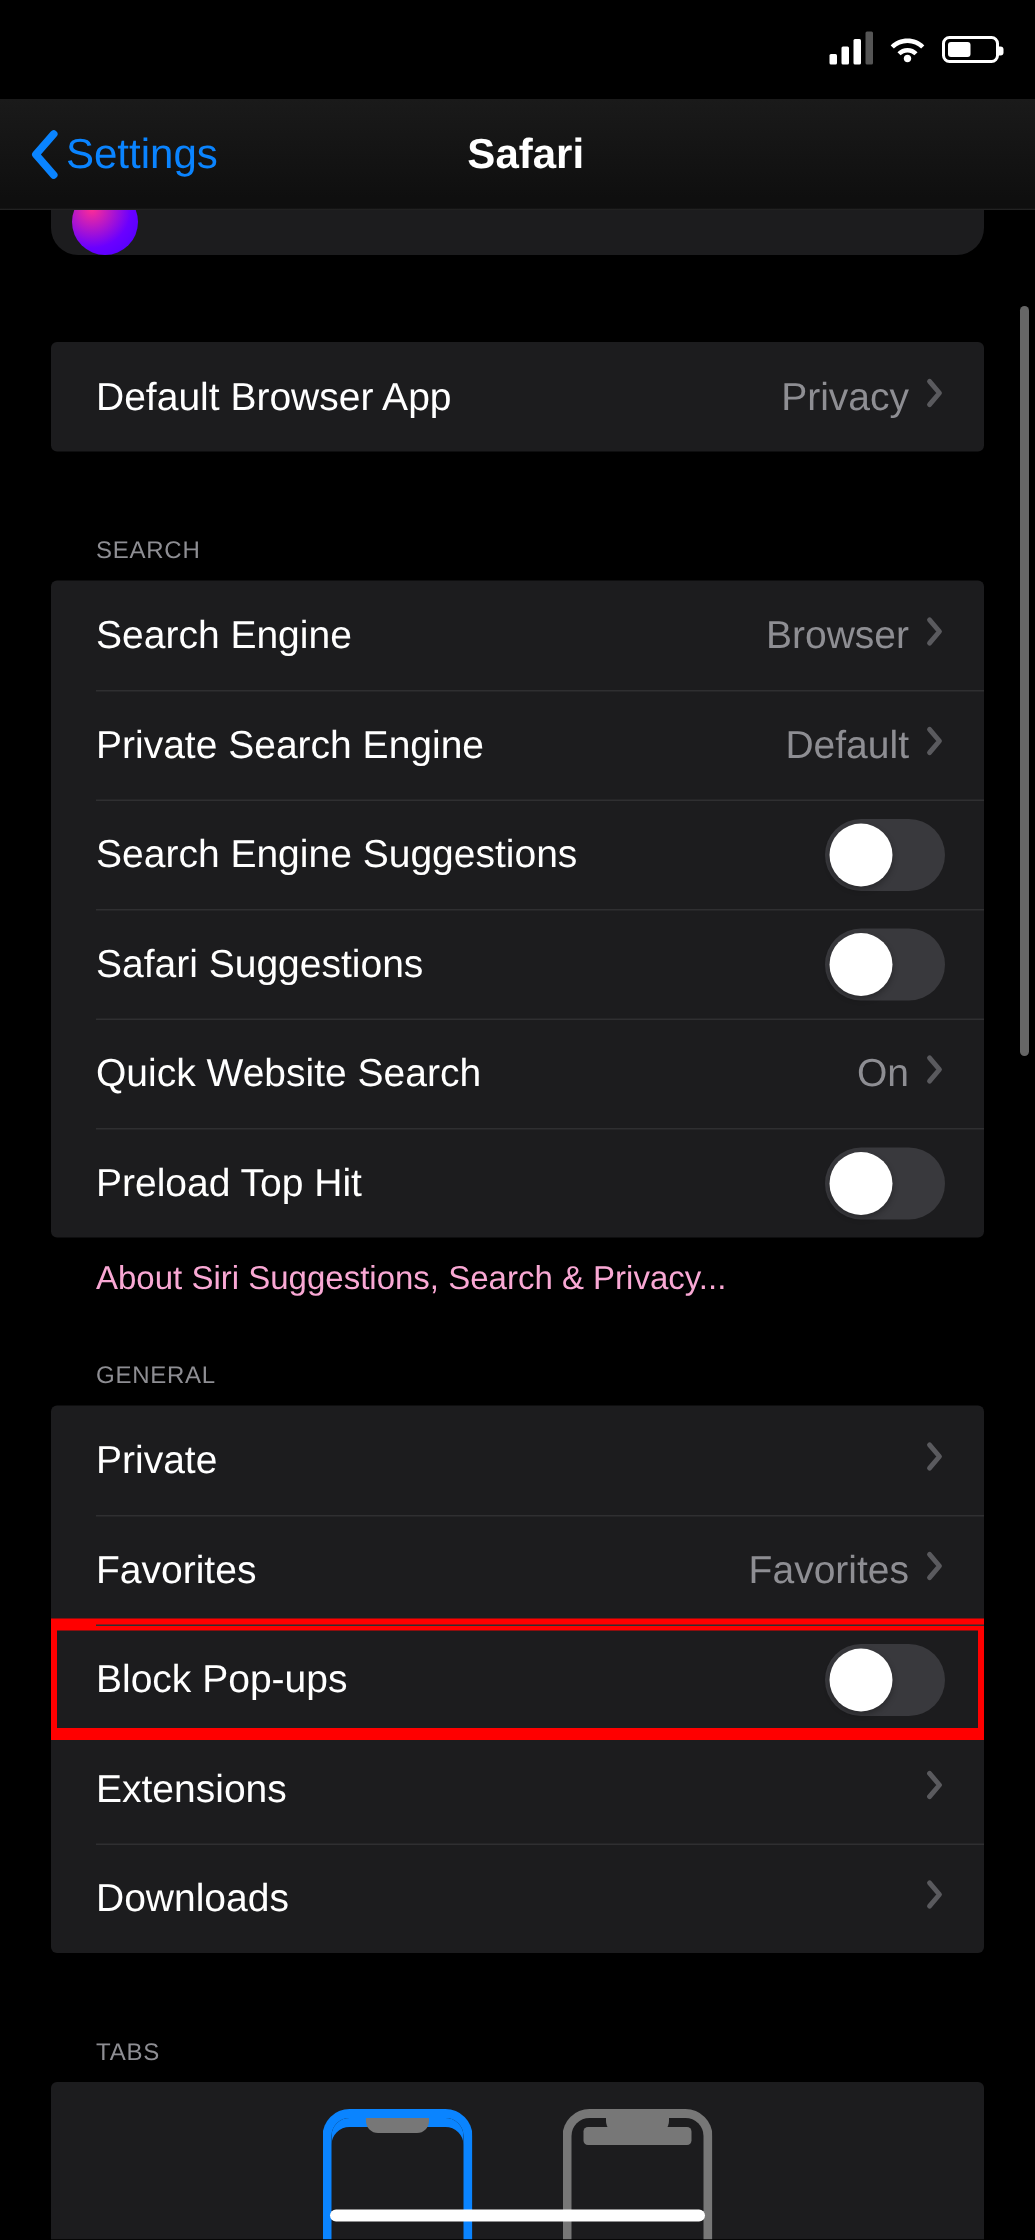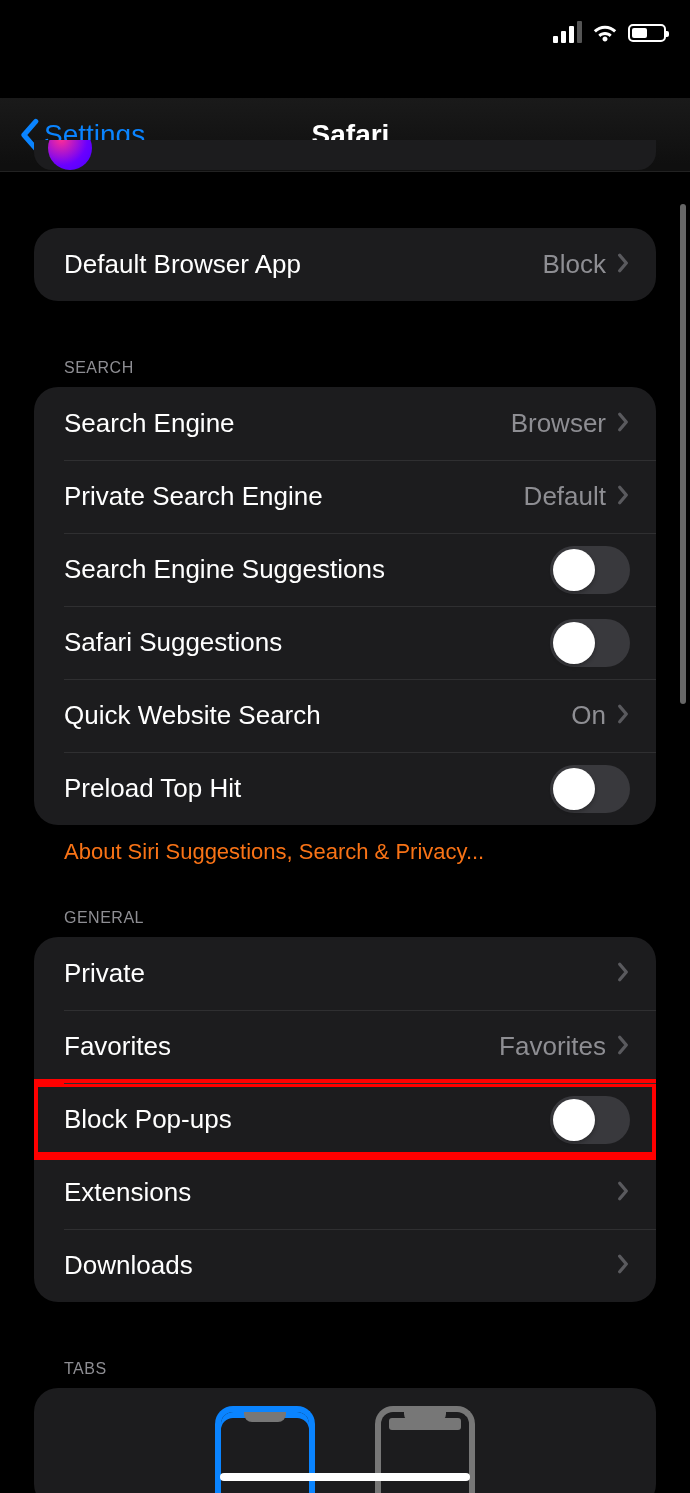--- a/index.html
+++ b/index.html
@@ -48,21 +48,20 @@
 
     
     .nav {
       height: 74px;
       position: relative;
       display: flex;
       align-items: center;
       padding: 0 18px;
       background: linear-gradient(#1a1a1a, #0f0f0f 90%);
       border-bottom: 1px solid #222;
-      margin-top: 32px;
     }
     .nav .back { display:flex; align-items:center; gap:4px; color:#0a84ff; font-size:28px; }
     .nav .back svg { width:22px; height:34px; }
     .nav .title { position:absolute; left:11px; right:0; text-align:center; font-size:28px; font-weight:600; pointer-events:none;}
 
     
     .content {
       position: absolute;
       top: 140px;
       left: 0; right: 0; bottom: 0;
@@ -87,21 +86,21 @@
     }
     .section-header {
       color:#8e8e93;
       font-size:16px;
       text-transform:uppercase;
       padding: 0 0 10px 30px;
       letter-spacing:0.5px;
     }
     .group {
       background:#1c1c1e;
-      border-radius:24px;
+      border-radius:4px;
       overflow:hidden;
     }
     .row {
       min-height:73px;
       display:flex;
       align-items:center;
       padding: 0 26px 0 30px;
       position:relative;
     }
     .row + .row::before {
@@ -119,21 +118,21 @@
       position:relative; flex-shrink:0;
     }
     .toggle .knob {
       position:absolute; top:3px; width:42px; height:42px; border-radius:50%;
       background:#fff; box-shadow:0 2px 4px rgba(0,0,0,.3);
     }
     .toggle .knob { left:3px; }
 
     
     .footer-link {
-      color:#f97316; font-size:22px; padding:14px 0 0 30px;
+      color:#f9a8d4; font-size:22px; padding:14px 0 0 30px;
     }
 
     .spacer-large { height:58px; }
     .spacer-med { height:44px; }
 
     
     .highlight {
       outline: 8px solid #ff0000;
       outline-offset: -4px;
       position: relative;
@@ -185,21 +184,21 @@
   <div class="title">Safari</div>
 </div>
 
 <div class="content">
 
   <div class="group-top-partial"></div>
 
   <div class="group">
     <div class="row">
       <div class="label">Default Browser App</div>
-      <div class="value">Block</div>
+      <div class="value">Privacy</div>
       <div class="chev"><svg viewBox="0 0 12 20">
             <path fill="none" stroke="#5a5a5e" stroke-width="3" stroke-linecap="round" stroke-linejoin="round" d="M3 3 L9 10 L3 17"></path>
           </svg></div>
     </div>
   </div>
 
   <div class="spacer-large"></div>
 
   <div class="section-header">SEARCH</div>
   <div class="group">

